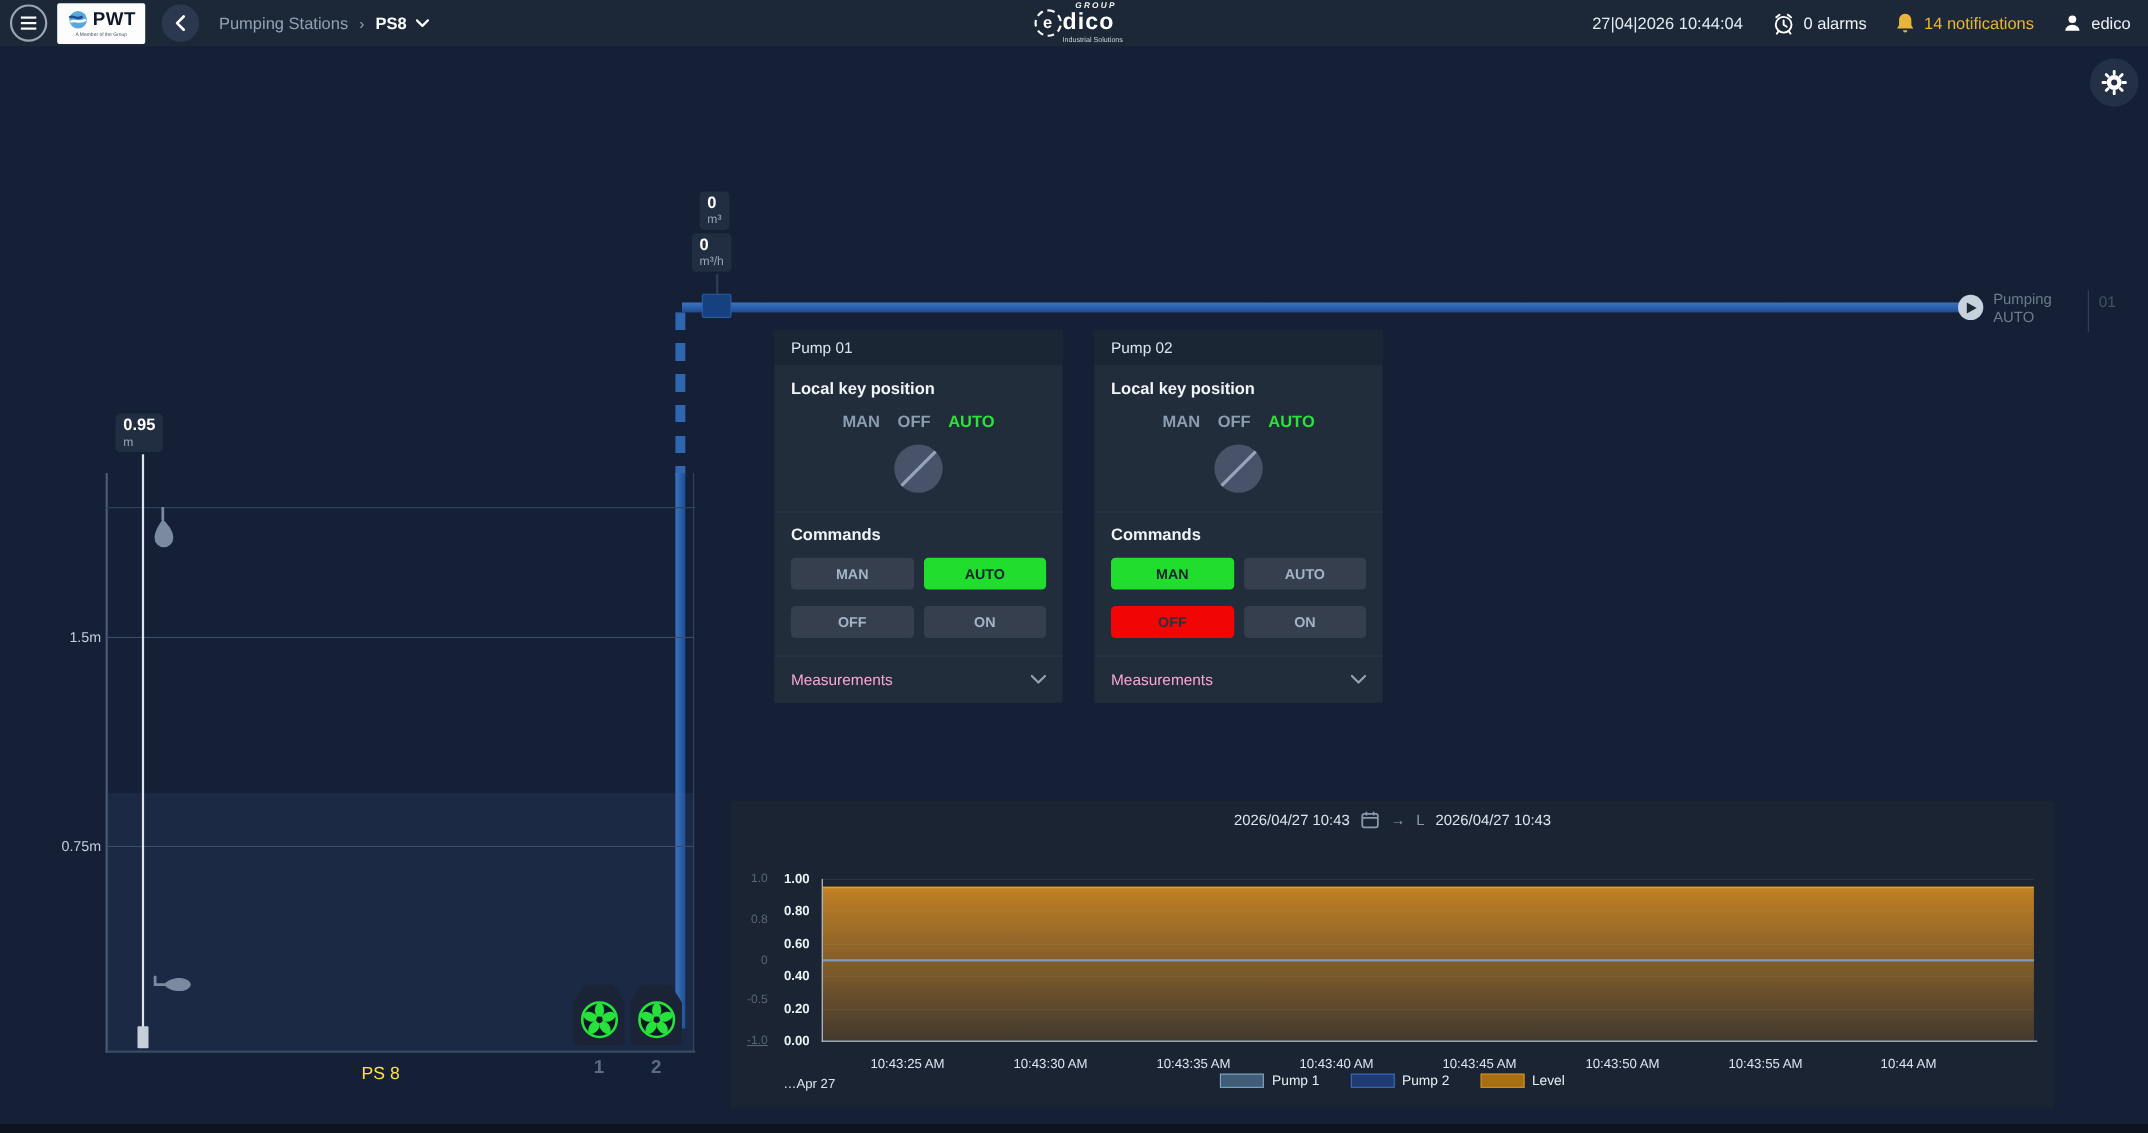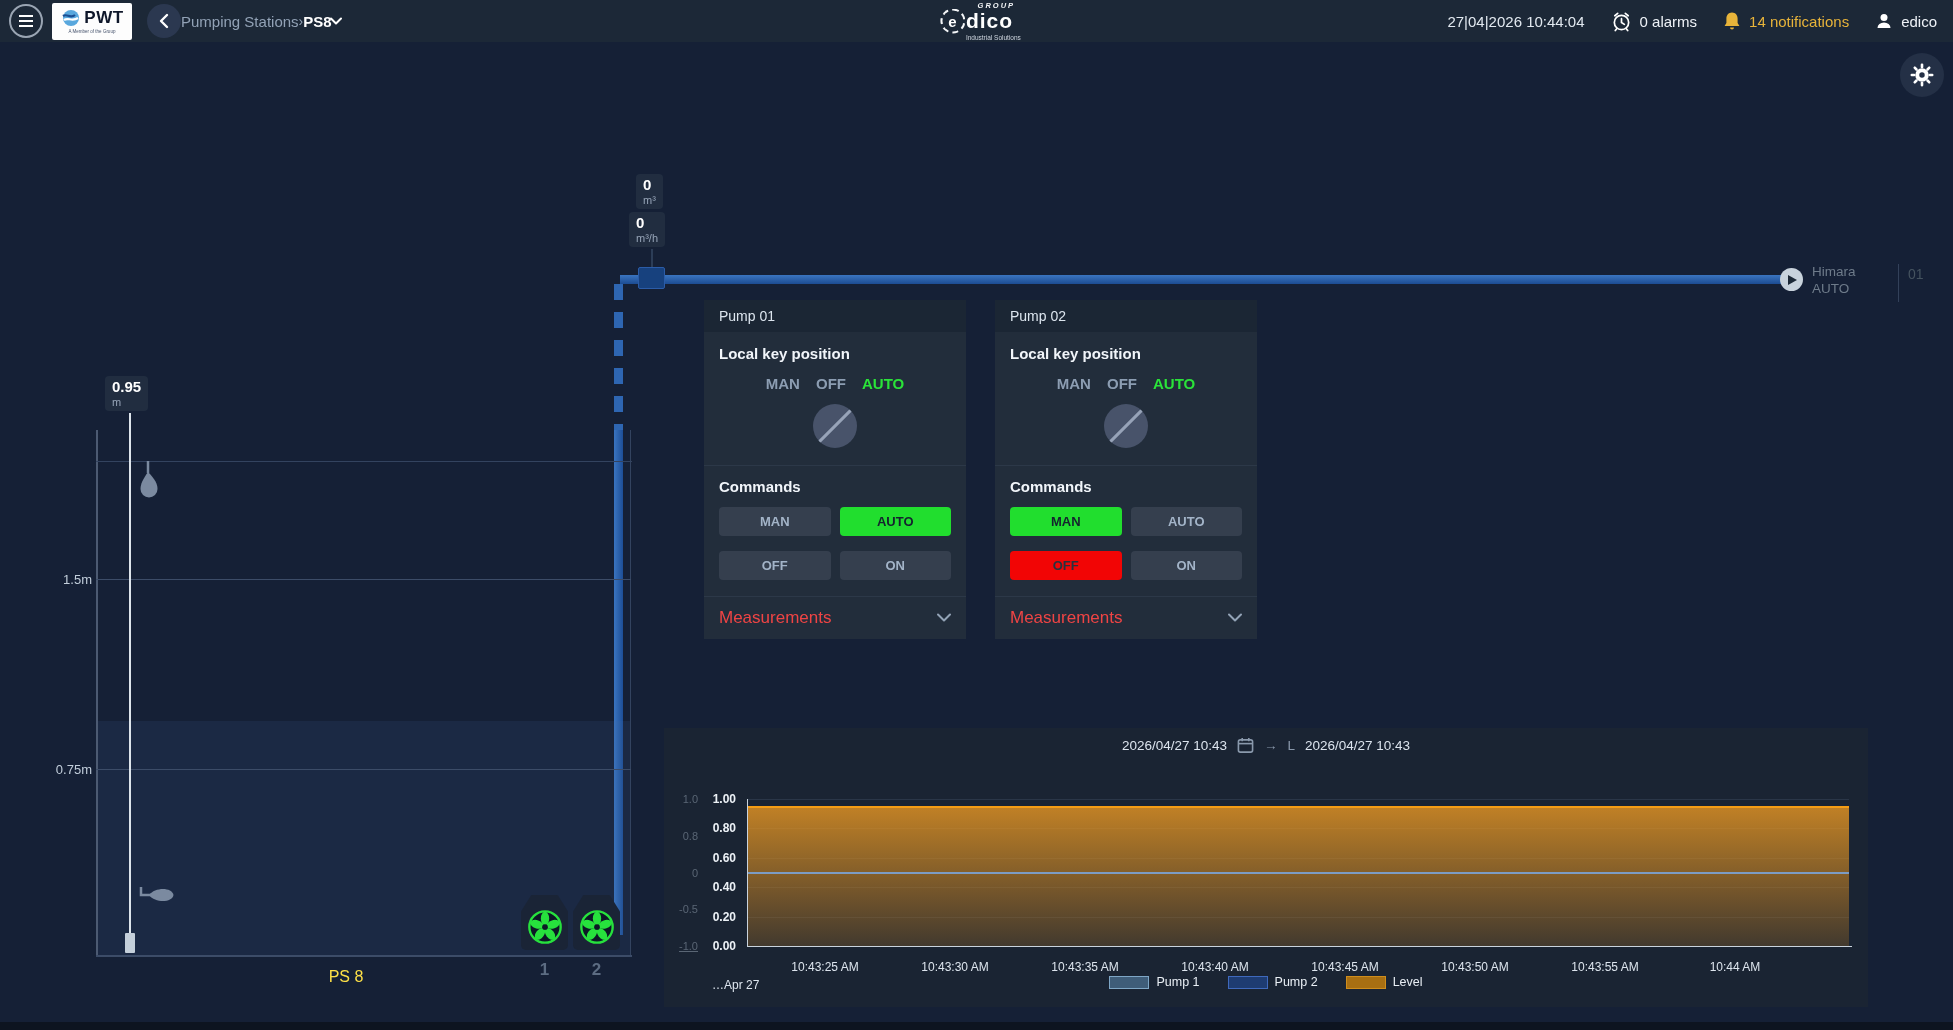--- a/index.html
+++ b/index.html
@@ -12,21 +12,21 @@
   .hamburger { width:34px; height:34px; margin-left:9px; border:2px solid #9aa5b3; border-radius:50%;
                display:flex; flex-direction:column; justify-content:center; align-items:center; gap:3px; cursor:pointer; }
   .hamburger i { display:block; width:14px; height:2px; background:#fff; }
   .pwt { margin-left:9px; width:80px; height:37px; background:#fdfdfd; border-radius:2px;
          display:flex; flex-direction:column; align-items:center; justify-content:center; }
   .pwt-row { display:flex; align-items:center; gap:2px; }
   .pwt-name { font-weight:bold; font-size:17px; color:#0f172a; letter-spacing:0.5px; }
   .pwt-sub { font-size:4.5px; color:#44516b; margin-top:1px; white-space:nowrap; }
   .backbtn { width:34px; height:34px; margin-left:15px; border-radius:50%; background:#2b3850;
              display:flex; align-items:center; justify-content:center; cursor:pointer; }
-  .crumbs { display:flex; align-items:center; font-size:15px; }
+  .crumbs { display:flex; align-items:center; margin-left:18px; gap:10px; font-size:15px; }
   .crumb-section { color:#92a2b6; cursor:pointer; }
   .crumb-sep { color:#92a2b6; font-size:14px; }
   .crumb-current { color:#ffffff; font-weight:bold; }
   .crumb-caret { margin-left:-2px; display:flex; cursor:pointer; }
 
   .edico { position:absolute; left:50%; top:50%; transform:translate(-50%,-50%);
            display:flex; align-items:center; }
   .edico-gear { width:25px; height:25px; border:2px dashed #f4f6f8; border-radius:50%;
                 display:flex; align-items:center; justify-content:center;
                 color:#fff; font-weight:bold; font-size:15px; }
@@ -106,21 +106,21 @@
   .keyrow .kp { color:#8c9db2; }
   .keyrow .kp.active { color:#2ae339; }
   .knob { width:44px; height:44px; border-radius:50%; background:#48536a; margin:12px auto 0; position:relative; overflow:hidden; }
   .knob::after { content:""; position:absolute; left:50%; top:50%; width:3px; height:52px;
                  background:#97a3b8; transform:translate(-50%,-50%) rotate(45deg); }
   .btn-grid { display:grid; grid-template-columns:1fr 1fr; gap:15px 9px; margin-top:12px; }
   .cbtn { height:29px; border:none; border-radius:4px; background:#353f4e; color:#a3b4c8;
           font-weight:bold; font-size:13px; font-family:"Liberation Sans",sans-serif; cursor:pointer; }
   .cbtn.green { background:#21de2e; color:#15222f; }
   .cbtn.red { background:#f20505; color:#27323f; }
-  .meas-lbl { color:#ef4444; font-size:17px; }
+  .meas-lbl { color:#f9a8d4; font-size:14px; }
 
   
   .trend { position:absolute; left:664px; top:686px; width:1204px; height:279px; background:#1a2433; z-index:5; }
   .trend-head { display:flex; align-items:center; justify-content:center; gap:10px; padding-top:9px;
                 font-size:13.5px; color:#dce4ee; }
   .trend-head .dim { color:#8a99ac; }
   .tplot { position:absolute; left:0; top:0; width:100%; height:100%; }
   .axis-y { position:absolute; left:83px; top:71px; width:1px; height:148px; background:#c9d3dd; z-index:4; }
   .axis-x { position:absolute; left:83px; top:218px; width:1105px; height:1px; background:#c9d3dd; z-index:4; }
   .gridline { position:absolute; left:84px; width:1101px; height:1px; background:#2a3648; }
@@ -248,21 +248,21 @@
     </div>
     <div class="badge-stem"></div>
     <div class="flowmeter"></div>
     <div class="pipe-h"></div>
     <div class="pipe-dash"></div>
     <div class="pipe-v"></div>
     <div class="pipe-stub"></div>
 
     <div class="dest-play"></div>
     <div class="dest-label">
-      <div>Himara</div>
+      <div>Pumping</div>
       <div>AUTO</div>
     </div>
     <div class="dest-div"></div>
     <div class="dest-code">01</div>
 
     <div class="tank-wall-l"></div>
     <div class="tank-wall-r"></div>
     <div class="tank-top"></div>
     <div class="tank-water"></div>
     <div class="tank-line" style="top:537px;"></div>

